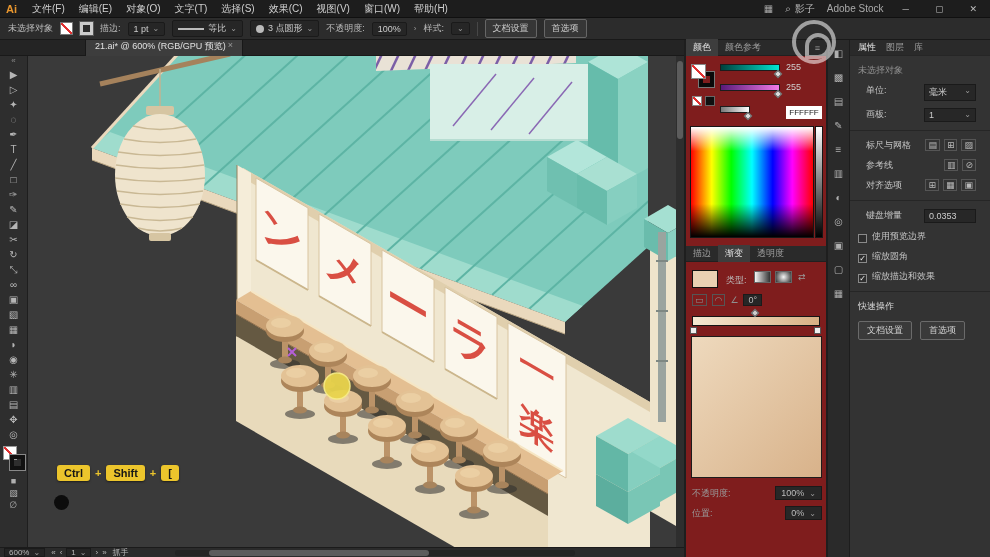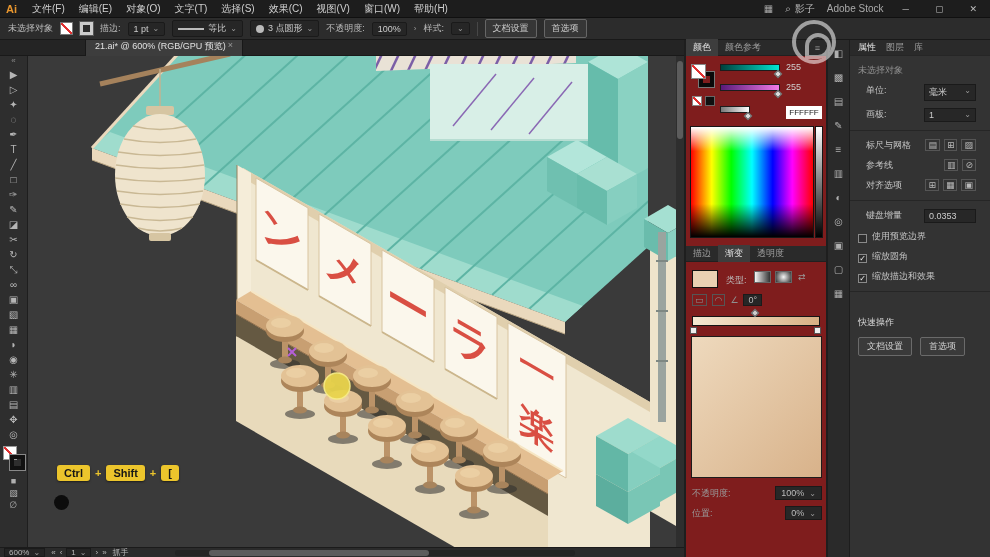--- a/index.html
+++ b/index.html
@@ -93,21 +93,21 @@
 .prtab{color:#9c9c9c}.prtab.active{color:#e8e8e8}
 .prnosel{color:#8f8f8f;margin:8px 0 6px}
 .prrow{display:flex;align-items:flex-start;justify-content:space-between;margin:7px 8px;color:#c3c3c3}
 .prdd{border:1px solid #1a1a1a;background:#272727;min-width:52px;padding:1px 4px;display:flex;justify-content:space-between;gap:4px;color:#ccc}
 .prbtn{border:1px solid #6a6a6a;border-radius:2px;background:#3a3a3a;padding:2px 8px;color:#d0d0d0}
 .icnset{display:flex;gap:4px;color:#b9b9b9}
 .icnbox{border:1px solid #555;padding:0 2px;font-size:9px}
 .hr{border-top:1px solid #262626;margin:8px -8px}
 .cb{width:9px;height:9px;border:1px solid #8a8a8a;background:#2d2d2d;display:inline-flex;align-items:center;justify-content:center;font-size:8px;color:#eee;margin-right:5px}
 .cbrow{display:flex;align-items:flex-end;margin:7px 0;color:#c3c3c3}
-.sectionlbl{color:#d8d8d8;margin-top:24px}
+.sectionlbl{color:#d8d8d8;margin-top:8px}
 .qbtns{display:flex;gap:8px;margin-top:8px}
 
 #statusbar{position:absolute;left:0;top:547px;width:684px;height:10px;background:#2b2b2b;border-top:1px solid #1b1b1b;display:flex;align-items:center;gap:6px;font-size:8px;color:#b8b8b8;padding:0 4px;z-index:6}
 .zoombox{display:flex;gap:4px;border:1px solid #1a1a1a;background:#242424;padding:0 4px;align-items:center;height:9px}
 .navg{display:flex;gap:4px;align-items:center}
 #hscroll{position:relative;margin-left:40px;width:400px;height:6px;background:#242424;border-radius:3px}
 #hthumb{position:absolute;left:34px;top:0;width:220px;height:6px;background:#5c5c5c;border-radius:3px}
 </style>
 </head>
 <body>

